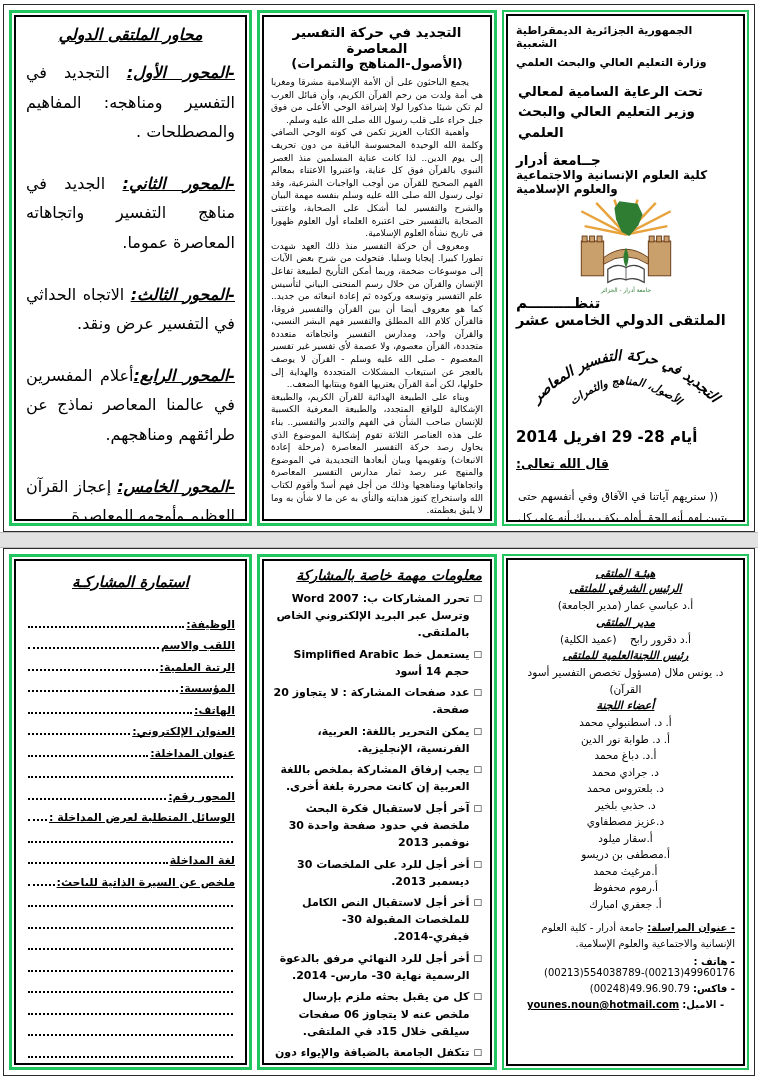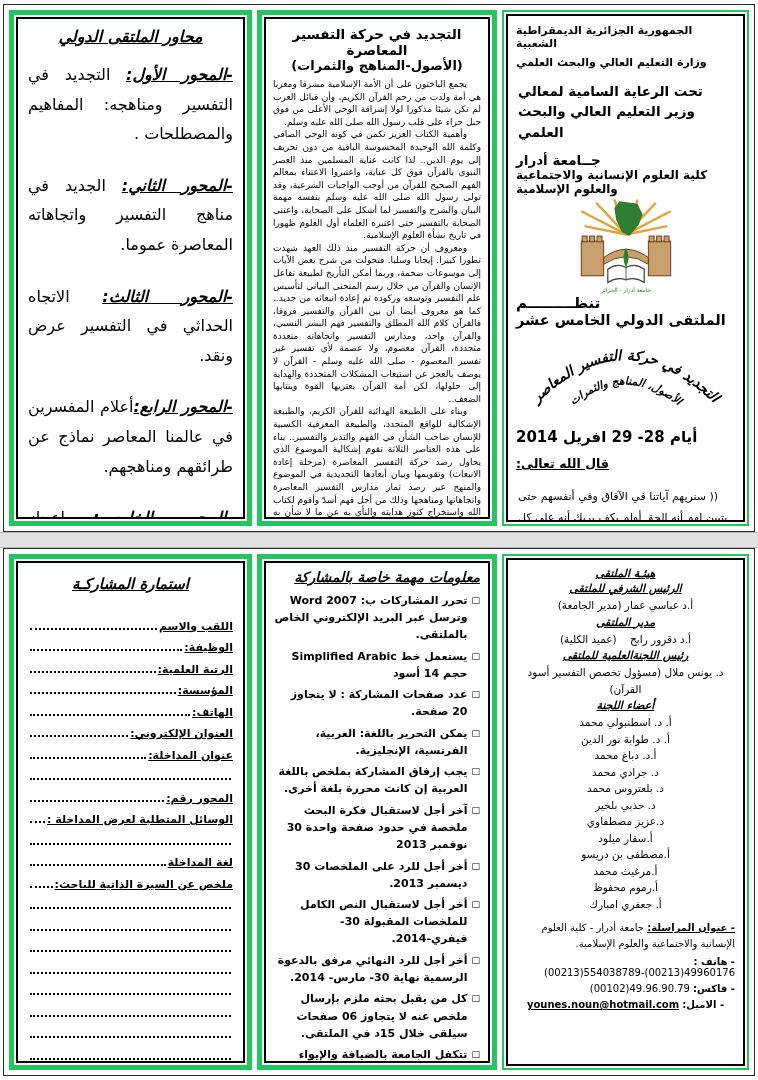--- a/index.html
+++ b/index.html
@@ -4,21 +4,21 @@
 <style>
   * { margin:0; padding:0; box-sizing:border-box; }
   html,body { width:758px; height:1080px; background:#ffffff; overflow:hidden;
     font-family:"DejaVu Sans", sans-serif; color:#000; }
   body { padding-top:4px; }
   .page { width:752px; height:528px; margin:0 3px; background:#fff;
     border:1px solid #2a2a2a; padding:5px; display:flex; gap:5px; }
   .page-gap { height:16px; width:758px; background:#e2e2e2;
     border-top:1px solid #bdbdbd; border-bottom:1px solid #bdbdbd; }
   
-  .tbox { border:5px solid #22c55e; padding:2px; height:516px; overflow:hidden; }
+  .tbox { border:3px solid #22c55e; padding:2px; height:516px; overflow:hidden; }
   .tbox-in { border:2px solid #000; height:100%; padding:6px 8px; overflow:hidden; }
   .tbox.heavy { border-width:2px; }
   .col-r { flex:0 0 247px; }
   .col-m { flex:0 0 240px; }
   .col-l { flex:1; }
 
   
   .cover .tbox-in { text-align:left; padding-top:8px; }
   .cov-line1 { font-size:11px; font-weight:bold; margin-bottom:6px; }
   .cov-patronage { font-size:13.5px; font-weight:bold; margin:12px 2px 10px; line-height:1.5; }
@@ -218,21 +218,21 @@
           <div class="cm-member">أ.سقار ميلود</div>
           <div class="cm-member">أ.مصطفى بن دريسو</div>
           <div class="cm-member">أ.مرغيث محمد</div>
           <div class="cm-member">أ.رموم محفوظ</div>
           <div class="cm-member">أ. جعفري امبارك</div>
         </div>
 
       <div class="cm-bottom">
         <div class="cm-addr"><span class="lbl">- عنوان المراسلة:</span><span> جامعة أدرار - كلية العلوم الإنسانية والاجتماعية والعلوم الإسلامية.</span></div>
         <div class="cm-line"><span class="lbl">- هاتف :</span> <span class="ltr">(00213)554038789-(00213)49960176</span></div>
-        <div class="cm-line"><span class="lbl">- فاكس:</span> <span class="ltr">(00102)49.96.90.79</span></div>
+        <div class="cm-line"><span class="lbl">- فاكس:</span> <span class="ltr">(00248)49.96.90.79</span></div>
         <div class="cm-line cm-email"><span class="lbl">- الاميل:</span> <span class="ltr mail">younes.noun@hotmail.com</span></div>
       </div>
     </div>
   </div>
 
   <div class="tbox col-m info">
     <div class="tbox-in">
       <div class="info-title">معلومات مهمة خاصة بالمشاركة</div>
       <div>
 
@@ -294,30 +294,30 @@
 
     </div>
   </div>
 
   <div class="tbox col-l form">
     <div class="tbox-in">
       <div class="form-title">استمارة المشاركـة</div>
       <div>
 
           <div class="field">
+            <span class="flabel">الوظيفة:</span>
+            <span class="dots"></span>
+          </div>
+
+          <div class="field">
             <span class="flabel">اللقب والاسم</span>
             <span class="dots"></span>
           </div>
 
           <div class="field">
-            <span class="flabel">الوظيفة:</span>
-            <span class="dots"></span>
-          </div>
-
-          <div class="field">
             <span class="flabel">الرتبة العلمية:</span>
             <span class="dots"></span>
           </div>
 
           <div class="field">
             <span class="flabel">المؤسسة:</span>
             <span class="dots"></span>
           </div>
 
           <div class="field">

